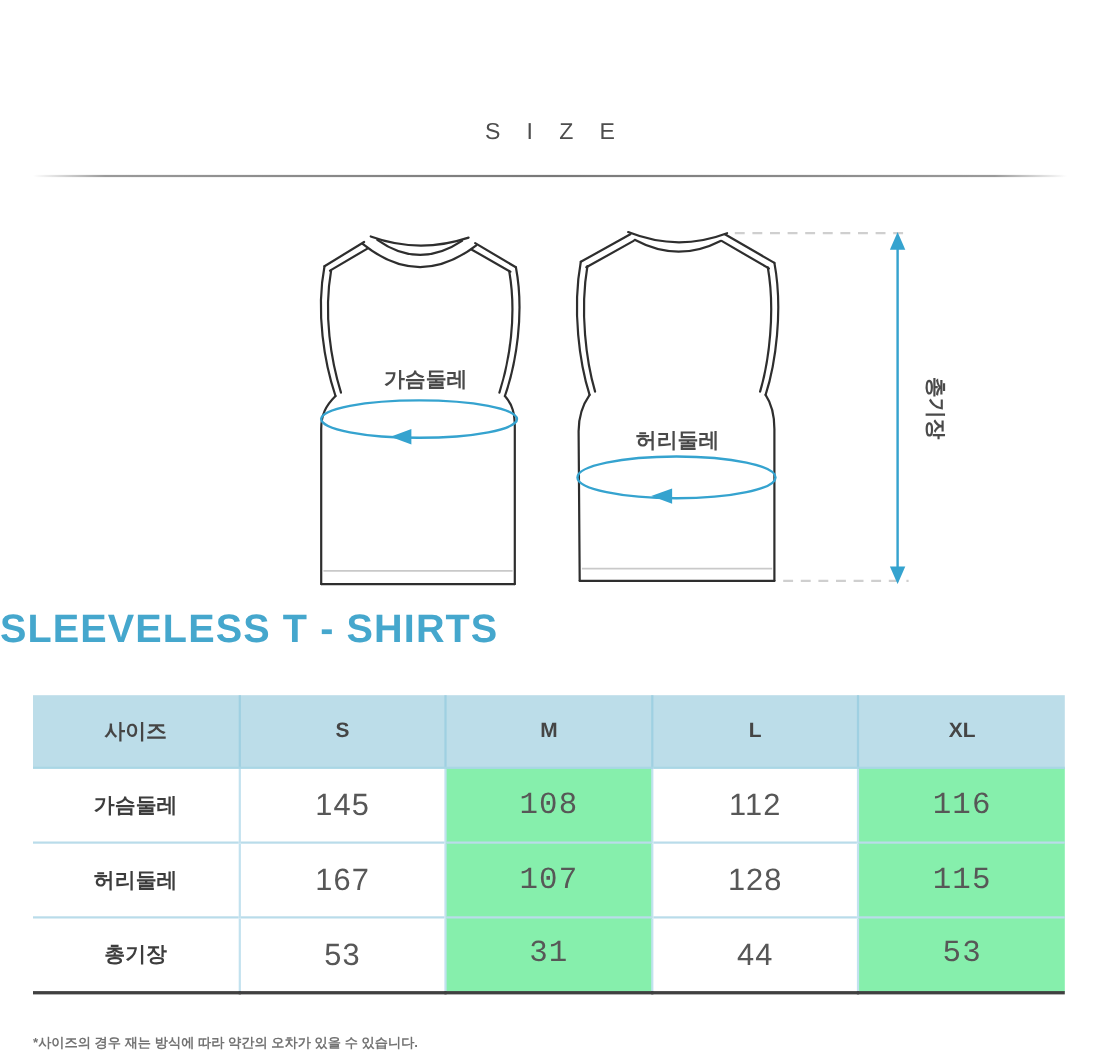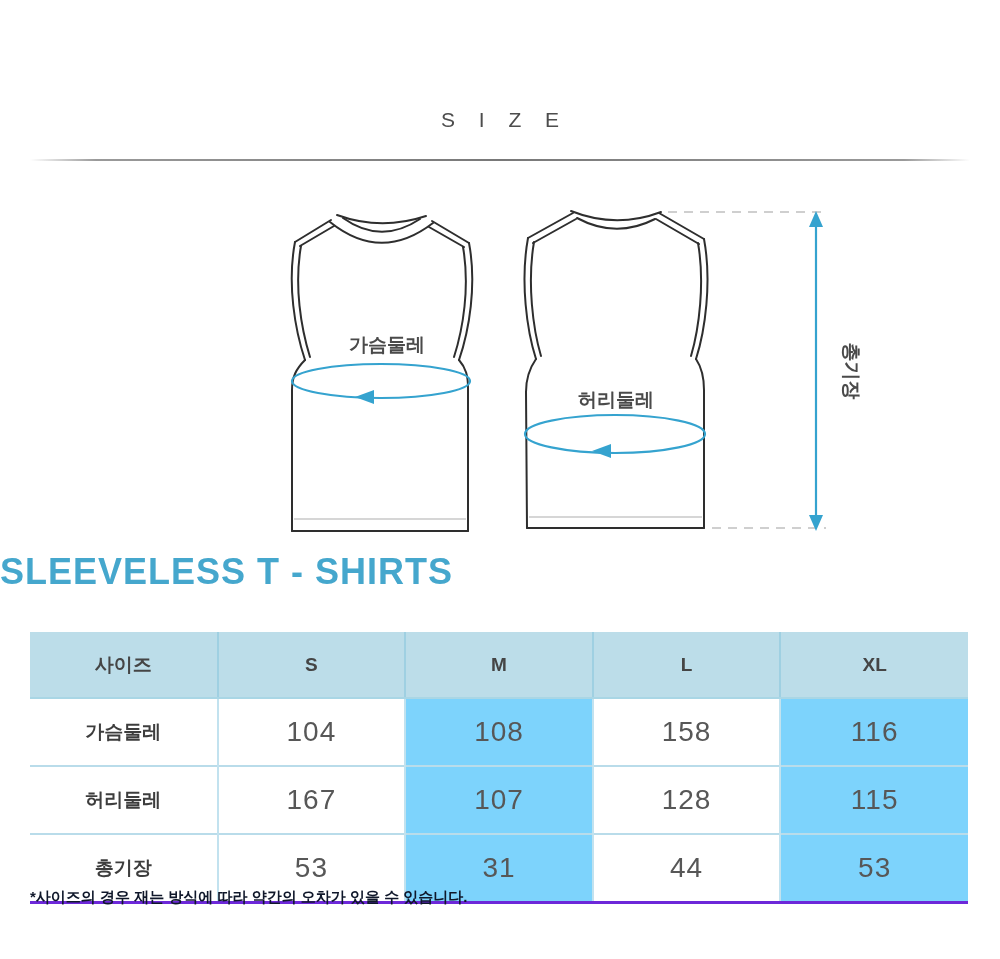--- a/index.html
+++ b/index.html
@@ -30,41 +30,41 @@
   
   .product-title {
     position:absolute; top:551px; left:0; width:100%;
     text-align:left; font-size:36px; font-weight:bold;
     color:#45a7cd; letter-spacing:1px;
   }
   
   .size-table {
     position:absolute; top:632px; left:30px; width:938px;
     border-collapse:collapse; table-layout:fixed;
-    border-bottom:3px solid #6d28d9;
+    border-bottom:3px solid #404040;
   }
   .size-table th, .size-table td {
     text-align:center; vertical-align:middle;
     border-right:2px solid #c2e2ef;
   }
   .size-table th:last-child, .size-table td:last-child { border-right:none; }
   .size-table thead th {
     height:66px; background:#bcdde9; color:#454545;
     font-size:19px; font-weight:bold; border-right-color:#9fd0e2;
     border-bottom:2px solid #a9d6e5;
   }
   .size-table tbody td { height:68px; border-top:2px solid #b9dcea; }
   .size-table tbody tr:first-child td { border-top:none; }
   .row-label { font-size:19px; font-weight:bold; color:#3d3d3d; background:#ffffff; }
   .num-cell  { font-size:28px; font-weight:300; color:#575757; letter-spacing:1px; background:#ffffff; }
-  .num-cell.shade { background:#7dd3fc; }
+  .num-cell.shade { background:#86efac;font-family:Liberation Mono, monospace; }
   
   .footnote {
-    position:absolute; top:888px; left:30px;
-    font-size:15px; font-weight:bold; color:#0f172a;
+    position:absolute; top:940px; left:30px;
+    font-size:12px; font-weight:bold; color:#737373;
   }
 </style>
 </head>
 <body>
 
 <div class="page">
 
   <div class="size-heading">S I Z E</div>
   <div class="divider"></div>
 
@@ -123,23 +123,23 @@
         <th>사이즈</th>
         <th>S</th>
         <th>M</th>
         <th>L</th>
         <th>XL</th>
       </tr>
     </thead>
     <tbody>
       <tr>
         <td class="row-label">가슴둘레</td>
-        <td class="num-cell">104</td>
+        <td class="num-cell">145</td>
         <td class="num-cell shade">108</td>
-        <td class="num-cell">158</td>
+        <td class="num-cell">112</td>
         <td class="num-cell shade">116</td>
       </tr>
       <tr>
         <td class="row-label">허리둘레</td>
         <td class="num-cell">167</td>
         <td class="num-cell shade">107</td>
         <td class="num-cell">128</td>
         <td class="num-cell shade">115</td>
       </tr>
       <tr>

